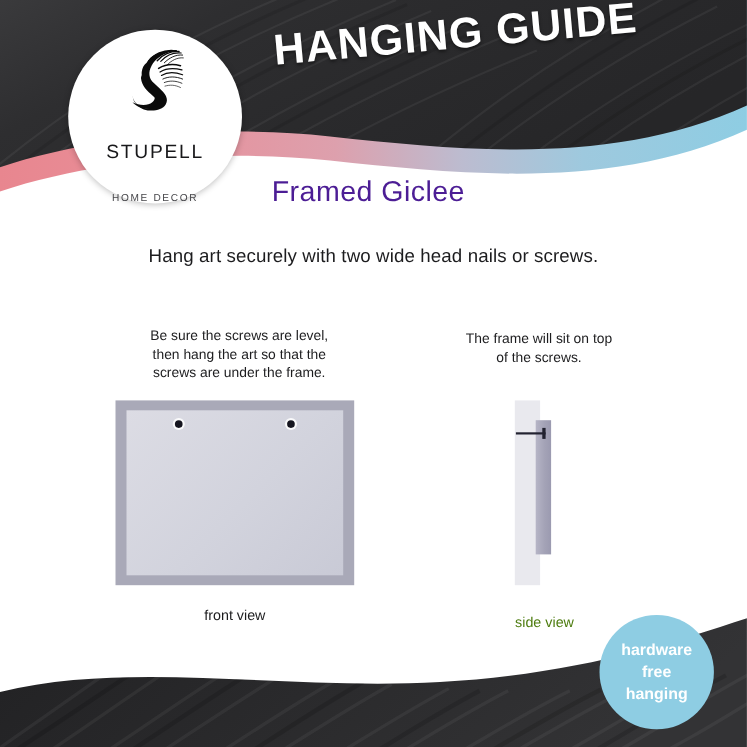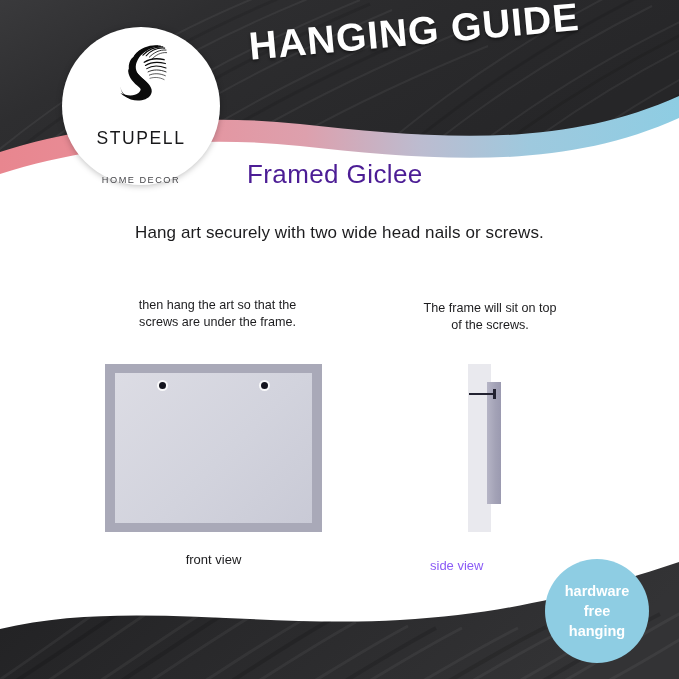--- a/index.html
+++ b/index.html
@@ -215,24 +215,24 @@
     top: 25px;
     width: 3px;
     height: 10px;
     background: #222230;
   }
   .side-label {
     position: absolute;
     left: 430px;
     top: 558px;
     width: 130px;
-    text-align: left;
+    text-align: center;
     font-family: "Liberation Sans", sans-serif;
     font-size: 13px;
-    color: #8b5cf6;
+    color: #4d7c0f;
   }
 
   
   .hw-badge {
     position: absolute;
     left: 545px;
     top: 559px;
     width: 104px;
     height: 104px;
     border-radius: 50%;
@@ -377,20 +377,21 @@
     <div class="logo-name">STUPELL</div>
     <div class="logo-sub">HOME DECOR</div>
   </div>
 
   <div class="guide-title">HANGING GUIDE</div>
 
   <div class="product-title">Framed Giclee</div>
   <div class="intro-line">Hang art securely with two wide head nails or screws.</div>
 
   <div class="panel-left-caption">
+    <div>Be sure the screws are level,</div>
     <div>then hang the art so that the</div>
     <div>screws are under the frame.</div>
   </div>
 
   <div class="front-view">
     <div class="front-frame"></div>
     <div class="front-mat"></div>
     <div class="screw-dot left"></div>
     <div class="screw-dot right"></div>
   </div>

